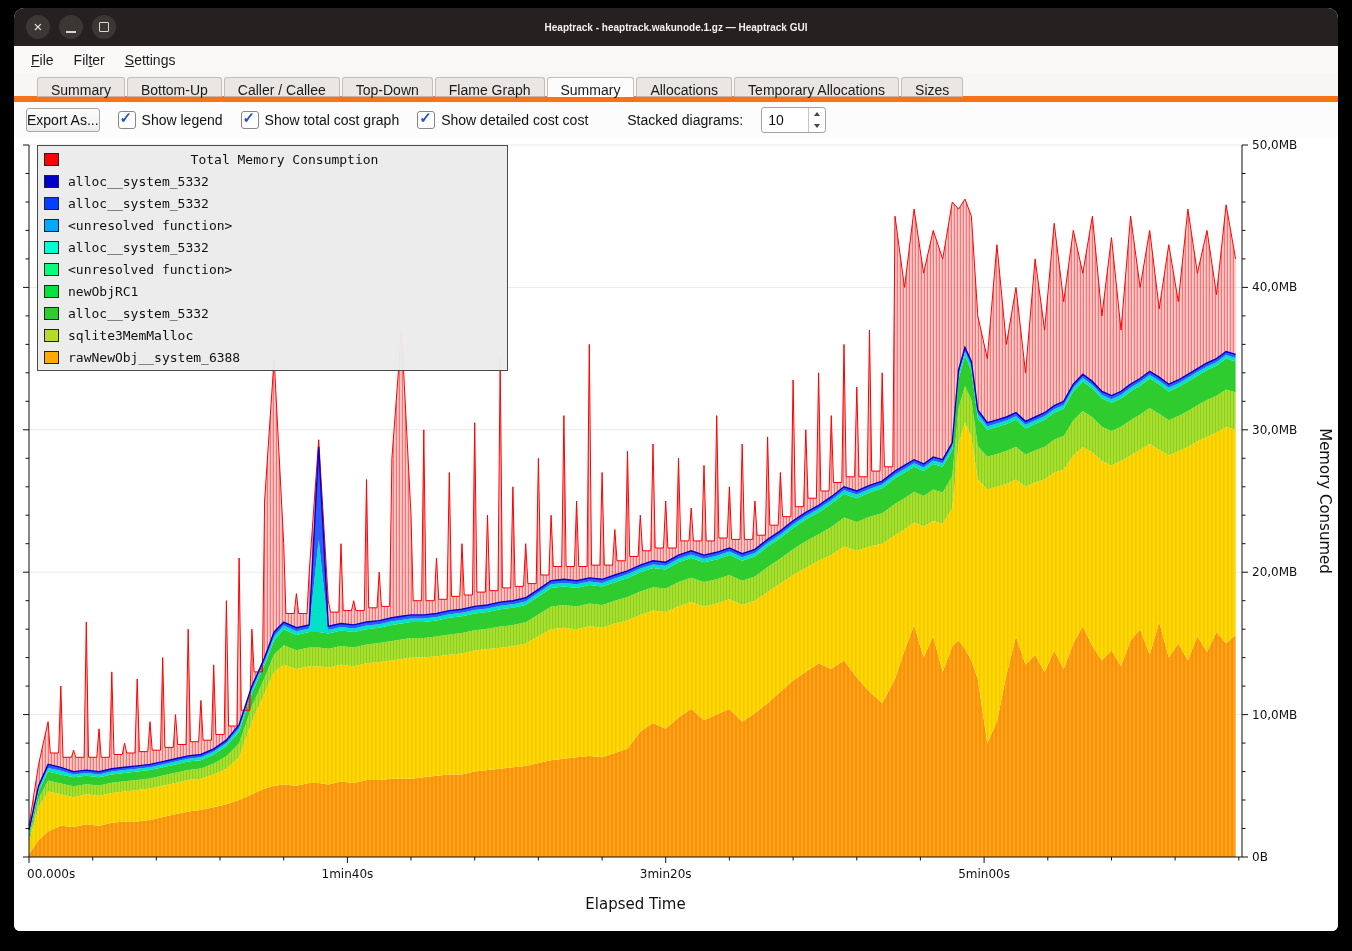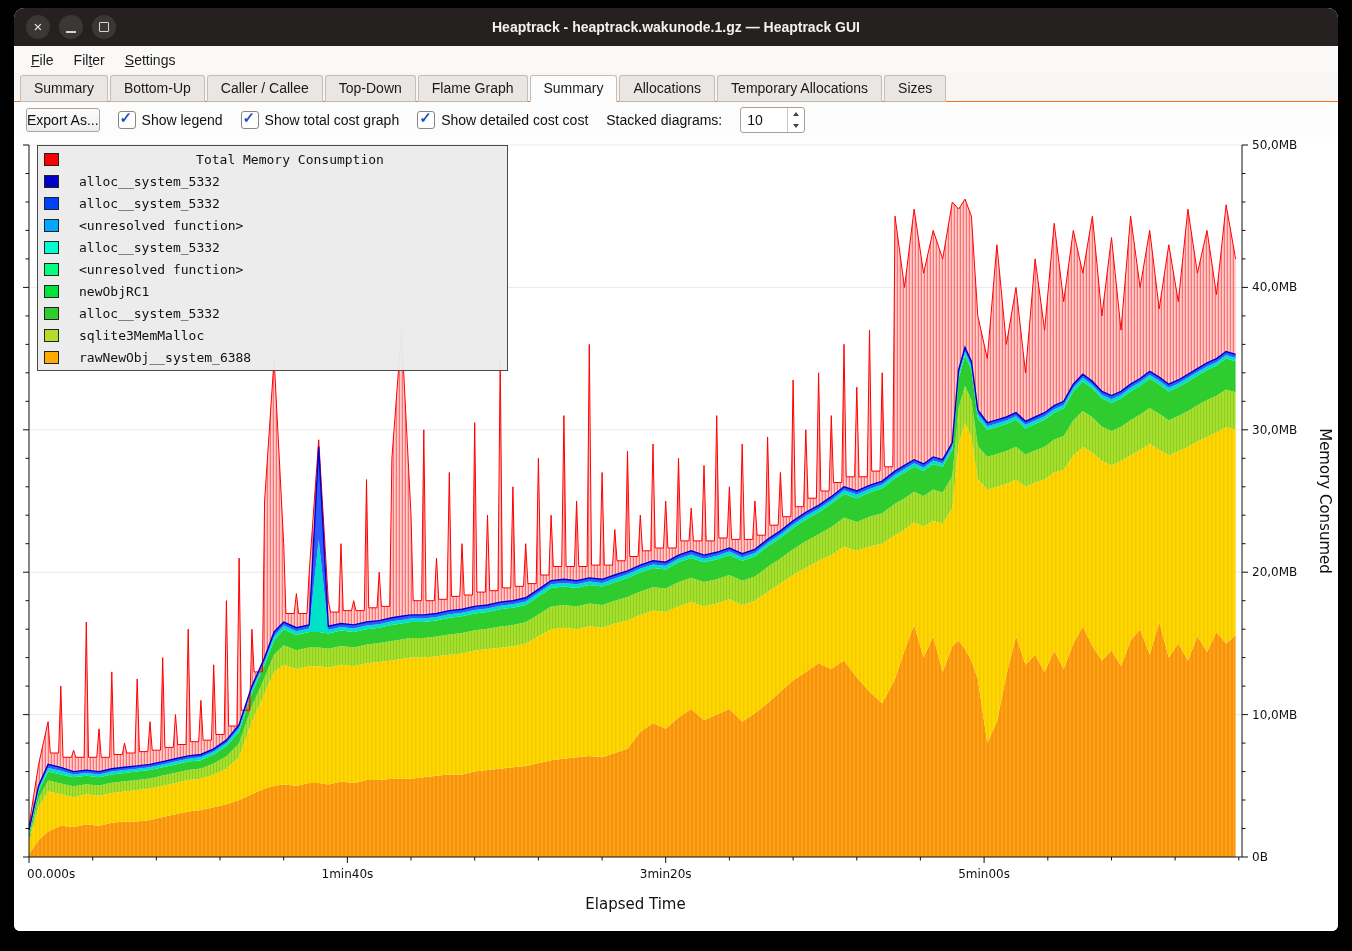--- a/index.html
+++ b/index.html
@@ -4,46 +4,46 @@
 <style>
   html,body{margin:0;padding:0;width:1352px;height:951px;background:#000;font-family:"Liberation Sans",sans-serif;}
   .frame{position:absolute;top:8px;left:14px;right:14px;bottom:20px;background:#fcfcfc;border-radius:10px 10px 6px 6px;overflow:hidden;display:flex;flex-direction:column;}
   
   .titlebar{height:38px;background:#242120;position:relative;display:flex;align-items:center;flex:none;}
   .win-btns{position:absolute;left:12px;top:0;height:100%;display:flex;align-items:center;gap:9px;}
   .wbtn{width:24px;height:24px;border-radius:50%;background:#3b3735;display:flex;align-items:center;justify-content:center;cursor:default;}
   .x-glyph{color:#e9e5e2;font-size:15px;line-height:1;margin-top:-1px;}
   .min-glyph{width:10px;height:2px;background:#d9d5d2;margin-top:9px;display:block;}
   .max-glyph{width:8px;height:8px;border:1.4px solid #d9d5d2;display:block;border-radius:1px;}
-  .title{width:100%;text-align:center;color:#f3f0ee;font-size:14px;font-weight:700;}
+  .title{width:100%;text-align:center;color:#f3f0ee;font-size:10px;font-weight:700;}
   
   .menubar{height:27px;background:#faf9f8;display:flex;align-items:center;padding-left:8px;gap:2px;flex:none;}
   .menu-item{padding:3px 9px;font-size:14px;color:#1b1b1b;border-radius:3px;cursor:default;text-align:right;}
   
-  .tabbar{display:flex;align-items:flex-end;padding:4px 6px 0 6px;border-bottom:1px solid #f97316;background:#f7f6f5;flex:none;height:29px;box-sizing:border-box;}
+  .tabbar{display:flex;padding:4px 6px 0 23px;border-bottom:6px solid #f97316;background:#f7f6f5;flex:none;height:29px;box-sizing:border-box;}
   .tab{padding:4px 13px 5px;font-size:14px;color:#1a1a1a;background:#e9e6e3;border:1px solid #c2bfbb;border-bottom:1px solid #bcb9b5;border-radius:3px 3px 0 0;margin-bottom:-1px;margin-right:2px;white-space:nowrap;cursor:default;}
   .tab.active{background:#fcfcfc;border-bottom-color:#fcfcfc;}
   
   .toolbar{height:35px;display:flex;align-items:center;padding:0 12px;gap:18px;background:#fcfcfc;flex:none;font-size:14px;color:#111;}
   .btn{font-family:inherit;font-size:14px;color:#111;padding:3px 0;border:1px solid #a9a6a2;border-radius:3px;background:linear-gradient(#fdfdfd,#efedeb);cursor:default;}
   .check-row{display:flex;align-items:center;gap:6px;cursor:default;text-align:center;}
   .cb{width:16px;height:16px;border:1px solid #8a8782;border-radius:3px;background:#fff;position:relative;flex:none;}
   .cb.checked::after{content:"\2713";position:absolute;left:1px;top:-3px;font-size:15px;font-weight:bold;color:#2050c8;}
-  .stk-label{margin-left:0;}
+  .stk-label{margin-left:21px;}
   .spin{display:flex;border:1px solid #a5a29e;border-radius:3px;background:#fff;height:24px;overflow:hidden;gap:16px;}
   .spin input{width:24px;border:none;outline:none;font-family:inherit;font-size:14px;padding:0 0 0 6px;color:#111;background:transparent;}
   .arrows{width:16px;border-left:1px solid #cac7c3;display:flex;flex-direction:column;}
   .arr{flex:1;display:flex;align-items:center;justify-content:center;cursor:default;}
   .arr.up::after{content:"";border-left:3.5px solid transparent;border-right:3.5px solid transparent;border-bottom:4.5px solid #444;}
   .arr.down::after{content:"";border-left:3.5px solid transparent;border-right:3.5px solid transparent;border-top:4.5px solid #444;}
   
   .chart-wrap{position:relative;flex:1;background:#fff;}
   #chart-svg{display:block;font-family:"DejaVu Sans",sans-serif;}
   .legend{position:absolute;left:23px;top:8px;width:469px;background:rgba(235,235,235,0.97);border:1px solid #4a4a4a;font-family:"DejaVu Sans Mono",monospace;font-size:13px;color:#111;padding:2px 0;z-index:2;}
-  .lg-row{display:flex;align-items:center;height:22px;padding:0 6px;gap:20px;}
+  .lg-row{display:flex;align-items:center;height:22px;padding:0 6px;gap:9px;}
   .lg-swatch{width:15px;height:13px;border:1px solid #222;flex:none;box-sizing:border-box;}
   .lg-title{flex:1;text-align:center;}
 </style>
 </head>
 <body>
 
 <div class="frame">
 
   <div class="titlebar">
     <div class="win-btns">

